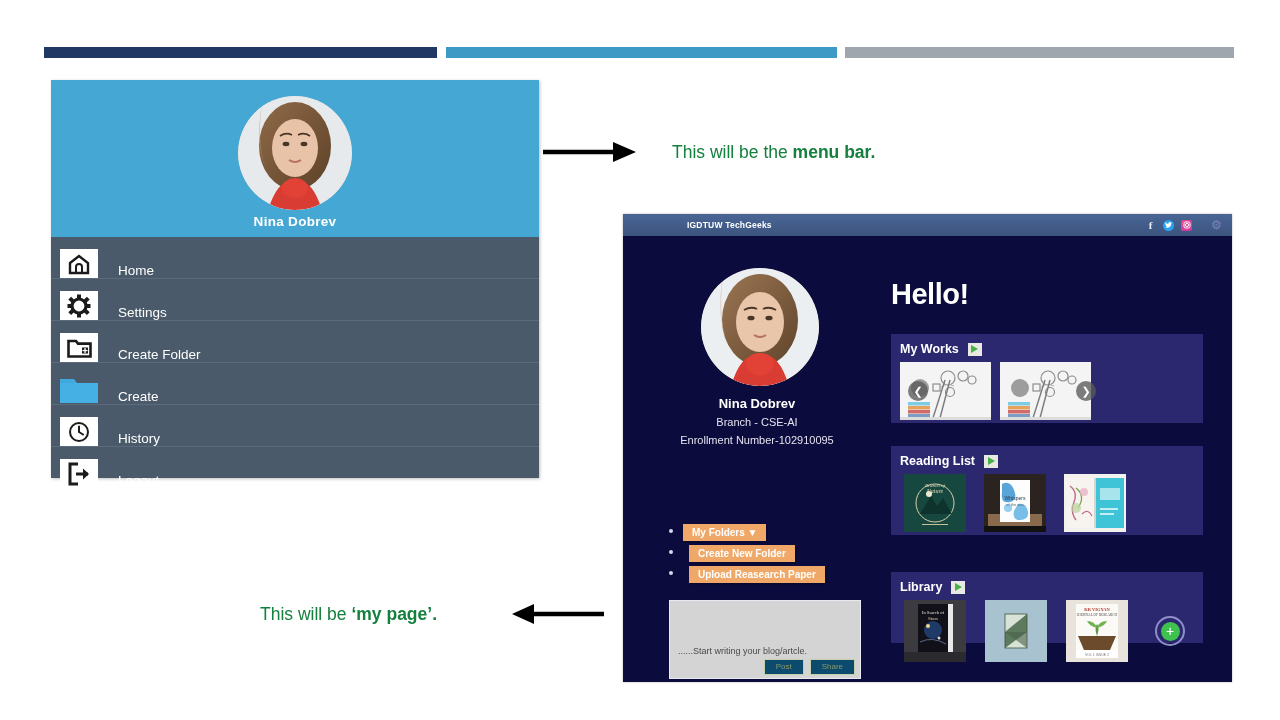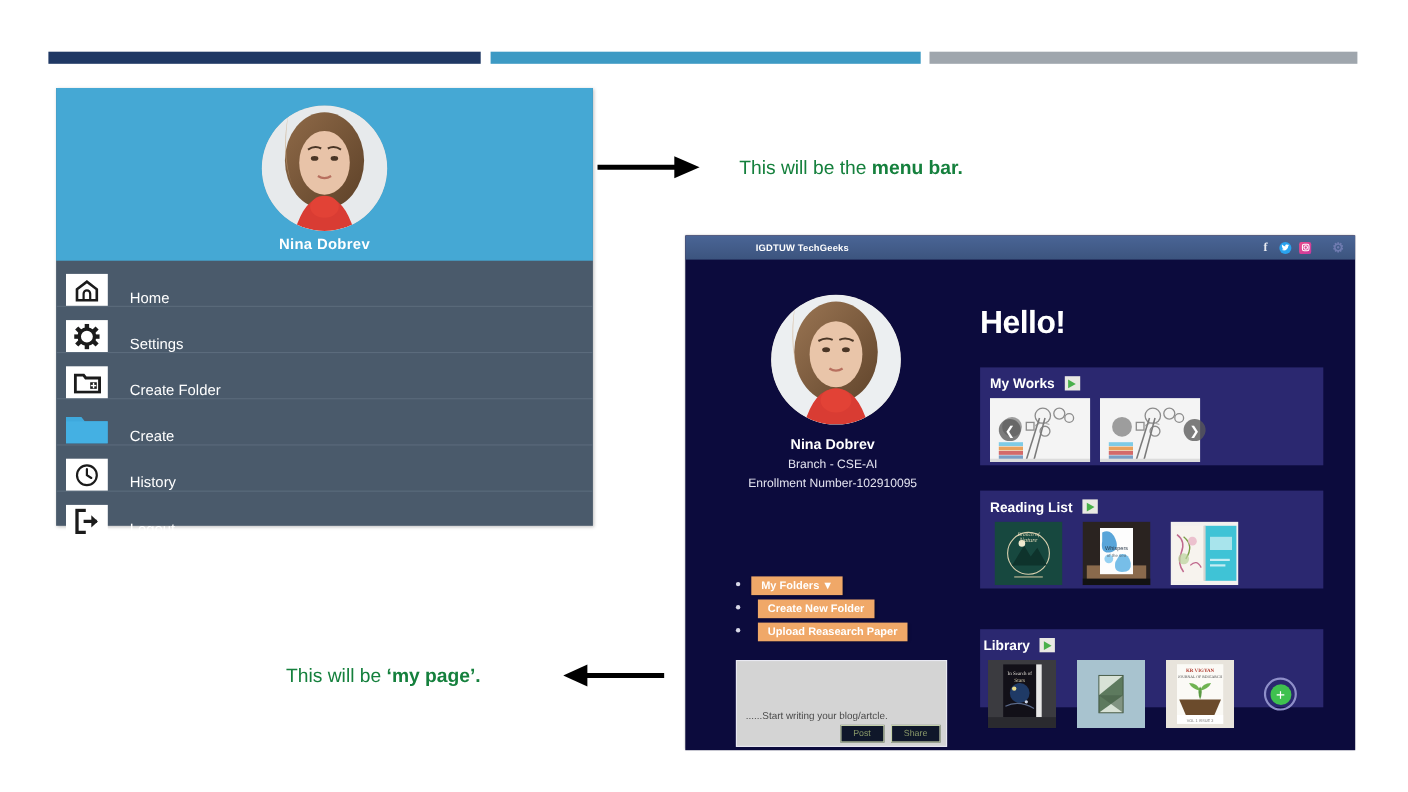--- a/index.html
+++ b/index.html
@@ -85,51 +85,51 @@
   .btn-orange{display:inline-block;background:#f0a868;color:#ffffff;
               font-size:10px;font-weight:bold;padding:3px 9px;line-height:1.1;
               box-shadow:1px 1px 2px rgba(0,0,0,.35);}
   .p-list li:nth-child(2) .btn-orange,
   .p-list li:nth-child(3) .btn-orange{margin-left:6px;}
 
   .blog-box{position:absolute;left:46px;top:364px;width:190px;height:77px;
             background:#d4d4d4;border:1px solid #e9e9f2;}
   .blog-ph{position:absolute;left:8px;bottom:22px;color:#4a4a4a;font-size:9px;margin-top:36px;}
   .blog-btns{position:absolute;right:5px;bottom:3px;display:flex;gap:6px;}
-  .blog-btn{background:#0f172a;color:#8a9a6a;font-size:8px;padding:2px 11px;
+  .blog-btn{background:#0c4a6e;color:#8a9a6a;font-size:8px;padding:2px 11px;
             border:1px solid #c3cfa8;line-height:1.2;}
 
   
   .r-col{position:absolute;left:268px;top:0;width:341px;height:446px;}
   .hello{position:absolute;left:0;top:42px;color:#ffffff;font-size:29px;
          font-weight:bold;letter-spacing:-.5px;}
   .panel{position:absolute;left:0;width:312px;background:#2b2870;}
   .panel-title{color:#ffffff;font-size:12.5px;font-weight:bold;
-               display:flex;gap:9px;}
+               display:flex;align-items:center;gap:9px;}
   .play{width:14px;height:13px;background:#e9e9e3;display:flex;
         align-items:center;justify-content:center;}
   .play i{display:block;width:0;height:0;border-left:7px solid #49b04a;
           border-top:4.5px solid transparent;border-bottom:4.5px solid transparent;}
 
   .panel-works{top:98px;height:89px;padding:8px 9px;box-sizing:border-box;}
   .works-row{display:flex;gap:9px;margin-top:6px;position:relative;}
   .thumb{width:91px;height:58px;background:#f1f1f1;position:relative;overflow:hidden;}
   .thumb svg{display:block;}
   .carousel-btn{position:absolute;top:19px;width:20px;height:20px;border-radius:50%;
                 background:rgba(90,90,90,.78);color:#ffffff;font-size:11px;
                 display:flex;align-items:center;justify-content:center;}
   .car-prev{left:8px;}
   .car-next{left:176px;}
 
   .panel-reading{top:210px;height:89px;padding:8px 9px;box-sizing:border-box;}
   .reading-row{display:flex;gap:18px;margin-top:6px;padding-left:4px;}
   .book{width:62px;height:58px;overflow:hidden;}
   .book svg{display:block;}
 
-  .panel-library{top:336px;height:71px;padding:8px 3px;box-sizing:border-box;}
+  .panel-library{top:336px;height:71px;padding:8px 9px;box-sizing:border-box;}
   .library-row{display:flex;gap:19px;margin-top:6px;padding-left:4px;align-items:center;}
   .lib-item{width:62px;height:62px;overflow:hidden;}
   .lib-item svg{display:block;}
   .add-circle{width:26px;height:26px;border-radius:50%;border:2px solid #8f8fc9;
               display:flex;align-items:center;justify-content:center;margin-left:8px;}
   .add-inner{width:19px;height:19px;border-radius:50%;background:#3fc14f;
              color:#ffffff;font-size:14px;display:flex;align-items:center;
              justify-content:center;line-height:1;}
 </style>
 </head>

